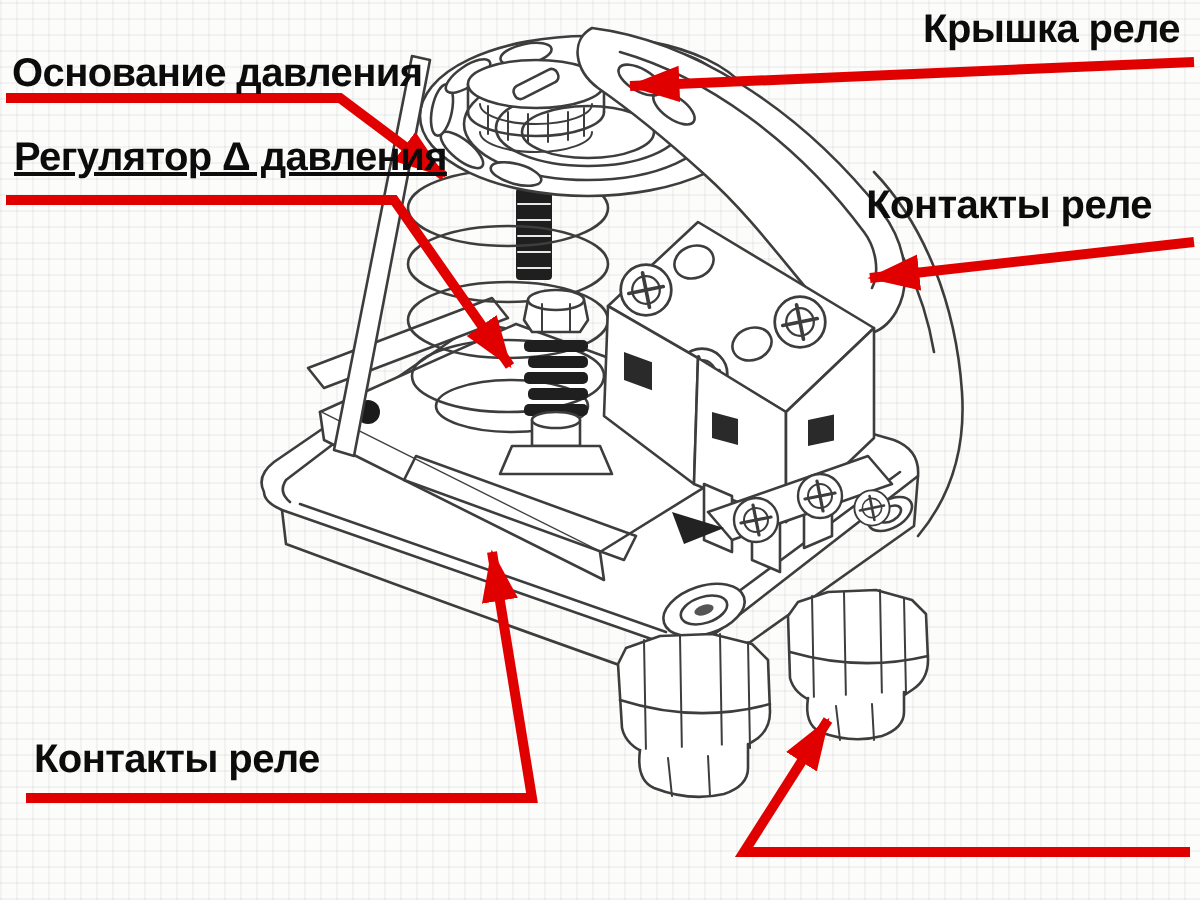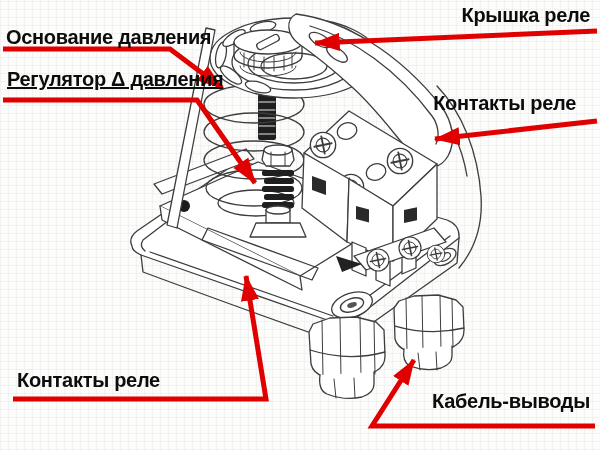--- a/index.html
+++ b/index.html
@@ -184,15 +184,14 @@
       <polyline points="13,399 266,399 246,276" marker-end="url(#arrh)"></polyline>
       <polyline points="595,426 372,426 414,360" marker-end="url(#arrh)"></polyline>
     </g>
   </svg>
 
   <div class="lbl" style="left:6px;  top:26px;">Основание давления</div>
   <div class="lbl" style="left:7px;  top:68px;text-decoration:underline;">Регулятор Δ давления</div>
   <div class="lbl" style="right:10px;top:4px;">Крышка реле</div>
   <div class="lbl" style="right:24px; top:92px;margin-left:16px;">Контакты реле</div>
   <div class="lbl" style="left:17px; top:369px;">Контакты реле</div>
-  <div class="lbl" style="right:10px;top:390px;">Кабель-выводы</div>
 
 </div>
 
 </body></html>

